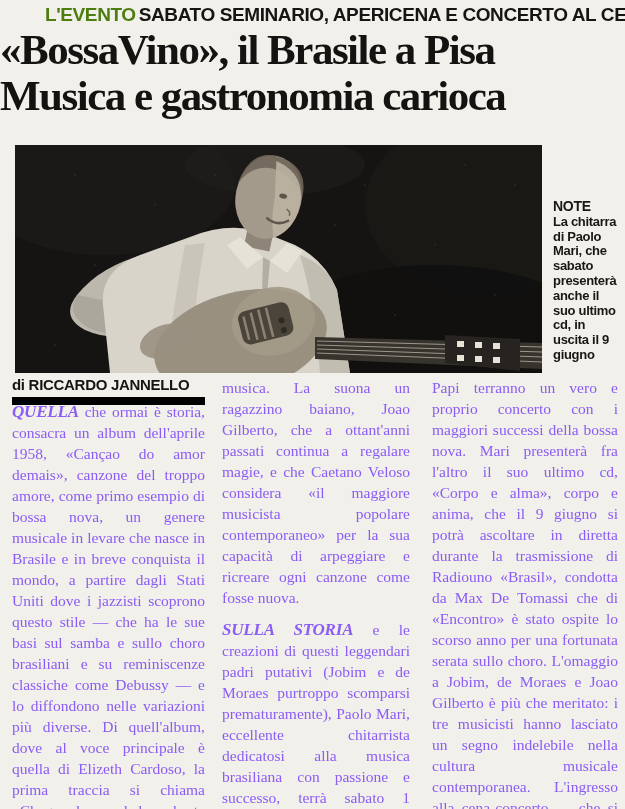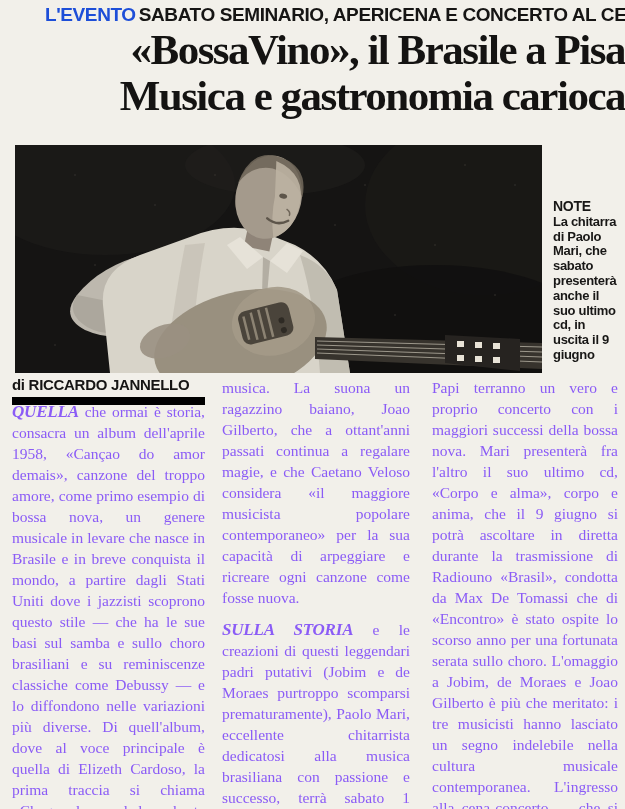--- a/index.html
+++ b/index.html
@@ -15,26 +15,26 @@
     width:625px;height:809px;
     background:#f2f0ea;
   }
   
   .kicker{
     position:absolute;left:45px;top:4px;width:570px;
     font-family:"Liberation Sans", sans-serif;
     font-weight:bold;font-size:19px;letter-spacing:-0.4px;
     white-space:nowrap;
   }
-  .kicker .label{color:#1d4ed8;margin-right:3px;}
+  .kicker .label{color:#4d7c0f;margin-right:3px;}
   .kicker .text{color:#161514;}
   
   .headline{
     position:absolute;left:0;top:27px;width:625px;
-    text-align:right;
+    text-align:left;
     font-family:"Liberation Serif", serif;
     font-weight:bold;
     font-size:43px;line-height:46px;letter-spacing:-1.5px;
     color:#141312;
   }
   
   .photo{
     position:absolute;left:15px;top:145px;width:527px;height:228px;
     background:#141312;
   }

